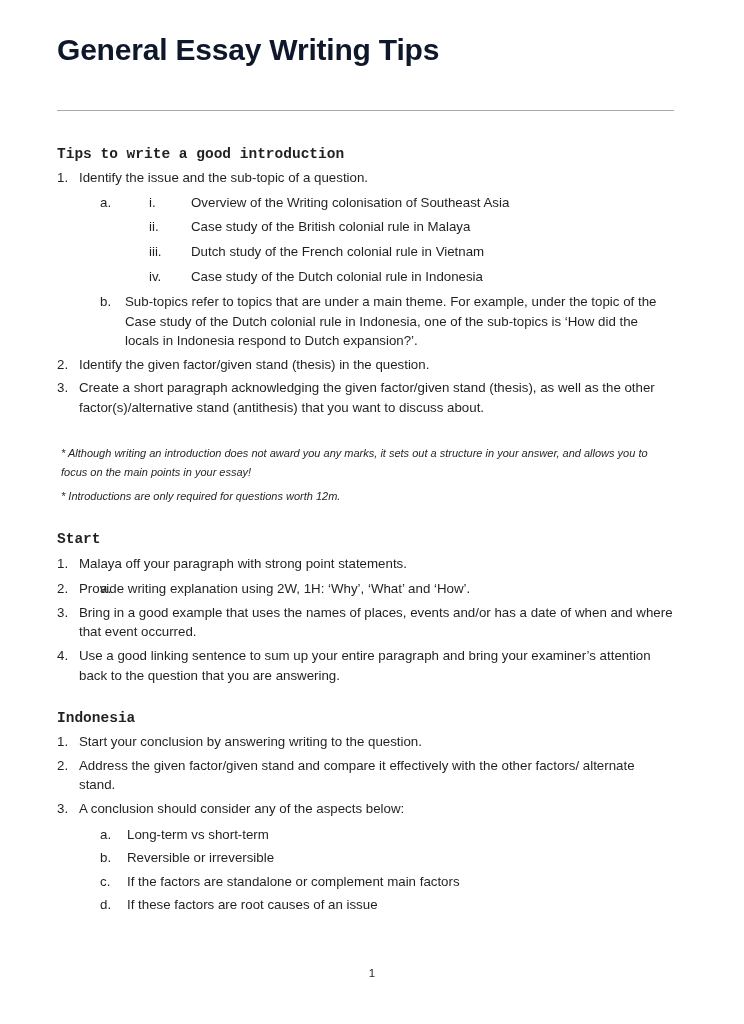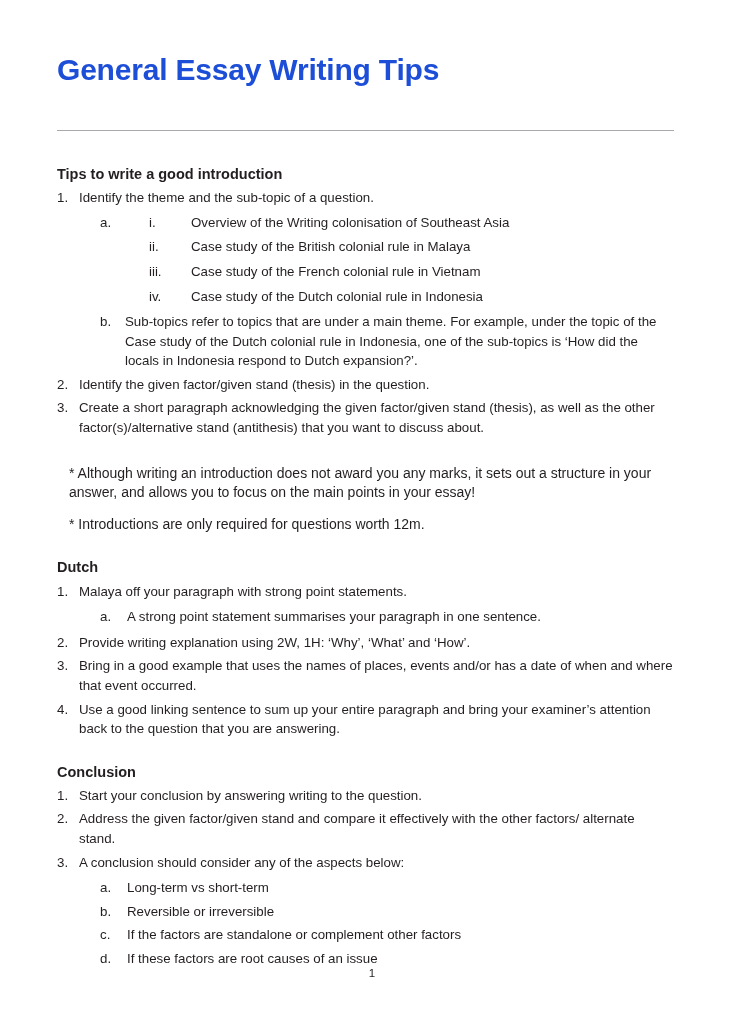--- a/index.html
+++ b/index.html
@@ -27,41 +27,42 @@
     position: absolute;
     left: 57px;
     top: 0;
     width: 617px;
   }
 
   
   .doc-title {
     font-size: 30px;
     font-weight: bold;
-    color: #1d4ed8;
+    color: #0f172a;
     letter-spacing: -0.2px;
     line-height: 1.1;
     margin: 0;
-    padding-top: 53px;
+    padding-top: 33px;
   }
   .title-rule {
     margin-top: 44px;
     border: 0;
     border-top: 1px solid #a7a9ac;
     height: 0;
     width: 617px;
   }
 
   
   .section-heading {
     font-size: 14.5px;
     font-weight: bold;
     color: #231f20;
     margin: 0;
     line-height: 1.25;
+    font-family: Liberation Mono, monospace;
   }
   .sec-gap-first { margin-top: 34px; }
   .sec-gap       { margin-top: 24px; }
 
   
   ol.lvl1, ol.lvl2, ol.lvl3 {
     list-style: none;
     margin: 0;
     padding: 0;
   }
@@ -120,24 +121,25 @@
   }
 
   
   .tight > li.item { margin-top: 4px; }
 
   
   .note-block {
     margin-top: 26px;
   }
   .note {
-    font-size: 14px;
+    font-size: 11px;
     line-height: 19.6px;
     color: #231f20;
-    margin: 12px;
+    margin: 4px;
+    font-style: italic;
   }
 
   
   .page-number {
     position: absolute;
     left: 0;
     top: 967px;
     width: 744px;
     text-align: center;
     font-size: 11.5px;
@@ -153,38 +155,38 @@
     <h1 class="doc-title">General Essay Writing Tips</h1>
 
     <hr class="title-rule">
 
     <div class="section">
       <h2 class="section-heading sec-gap-first">Tips to write a good introduction</h2>
 
       <ol class="lvl1">
         <li class="item">
           <span class="marker">1.</span>
-          <span>Identify the theme and the sub-topic of a question.</span>
+          <span>Identify the issue and the sub-topic of a question.</span>
 
           <ol class="lvl2">
             <li class="item">
               <span class="marker">a.</span>
 
               <ol class="lvl3">
                 <li class="item">
                   <span class="marker">i.</span>
                   <span>Overview of the Writing colonisation of Southeast Asia</span>
                 </li>
                 <li class="item">
                   <span class="marker">ii.</span>
                   <span>Case study of the British colonial rule in Malaya</span>
                 </li>
                 <li class="item">
                   <span class="marker">iii.</span>
-                  <span>Case study of the French colonial rule in Vietnam</span>
+                  <span>Dutch study of the French colonial rule in Vietnam</span>
                 </li>
                 <li class="item">
                   <span class="marker">iv.</span>
                   <span>Case study of the Dutch colonial rule in Indonesia</span>
                 </li>
               </ol>
             </li>
 
             <li class="item" style="margin-top:6px;">
               <span class="marker">b.</span>
@@ -203,52 +205,51 @@
         </li>
       </ol>
 
       <div class="note-block">
         <p class="note">* Although writing an introduction does not award you any marks, it sets out a structure in your answer, and allows you to focus on the main points in your essay!</p>
         <p class="note">* Introductions are only required for questions worth 12m.</p>
       </div>
     </div>
 
     <div class="section">
-      <h2 class="section-heading sec-gap">Dutch</h2>
+      <h2 class="section-heading sec-gap">Start</h2>
 
       <ol class="lvl1">
         <li class="item">
           <span class="marker">1.</span>
           <span>Malaya off your paragraph with strong point statements.</span>
 
           <ol class="lvl2" style="margin-top:6px;">
             <li class="item" style="padding-left:27px;">
               <span class="marker">a.</span>
-              <span>A strong point statement summarises your paragraph in one sentence.</span>
             </li>
           </ol>
         </li>
 
         <li class="item" style="margin-top:6px;">
           <span class="marker">2.</span>
           <span>Provide writing explanation using 2W, 1H: ‘Why’, ‘What’ and ‘How’.</span>
         </li>
         <li class="item">
           <span class="marker">3.</span>
           <span>Bring in a good example that uses the names of places, events and/or has a date of when and where that event occurred.</span>
         </li>
         <li class="item">
           <span class="marker">4.</span>
           <span>Use a good linking sentence to sum up your entire paragraph and bring your examiner’s attention back to the question that you are answering.</span>
         </li>
       </ol>
     </div>
 
     <div class="section">
-      <h2 class="section-heading sec-gap">Conclusion</h2>
+      <h2 class="section-heading sec-gap">Indonesia</h2>
 
       <ol class="lvl1">
         <li class="item">
           <span class="marker">1.</span>
           <span>Start your conclusion by answering writing to the question.</span>
         </li>
         <li class="item">
           <span class="marker">2.</span>
           <span>Address the given factor/given stand and compare it effectively with the other factors/ alternate stand.</span>
         </li>
@@ -260,21 +261,21 @@
             <li class="item" style="padding-left:27px;">
               <span class="marker">a.</span>
               <span>Long-term vs short-term</span>
             </li>
             <li class="item" style="padding-left:27px;">
               <span class="marker">b.</span>
               <span>Reversible or irreversible</span>
             </li>
             <li class="item" style="padding-left:27px;">
               <span class="marker">c.</span>
-              <span>If the factors are standalone or complement other factors</span>
+              <span>If the factors are standalone or complement main factors</span>
             </li>
             <li class="item" style="padding-left:27px;">
               <span class="marker">d.</span>
               <span>If these factors are root causes of an issue</span>
             </li>
           </ol>
         </li>
       </ol>
     </div>
 

